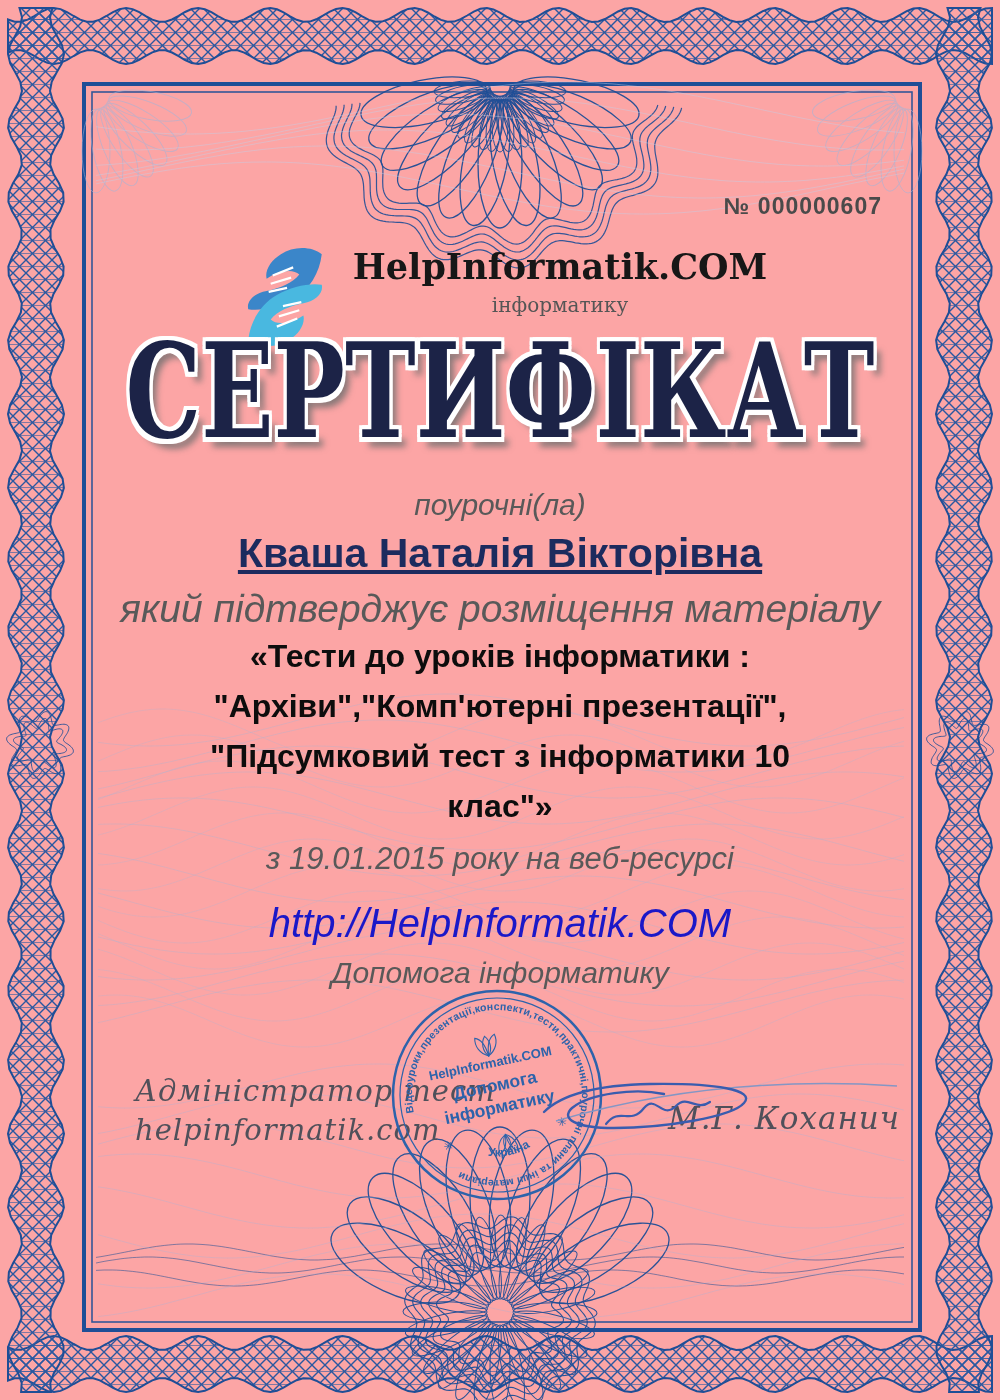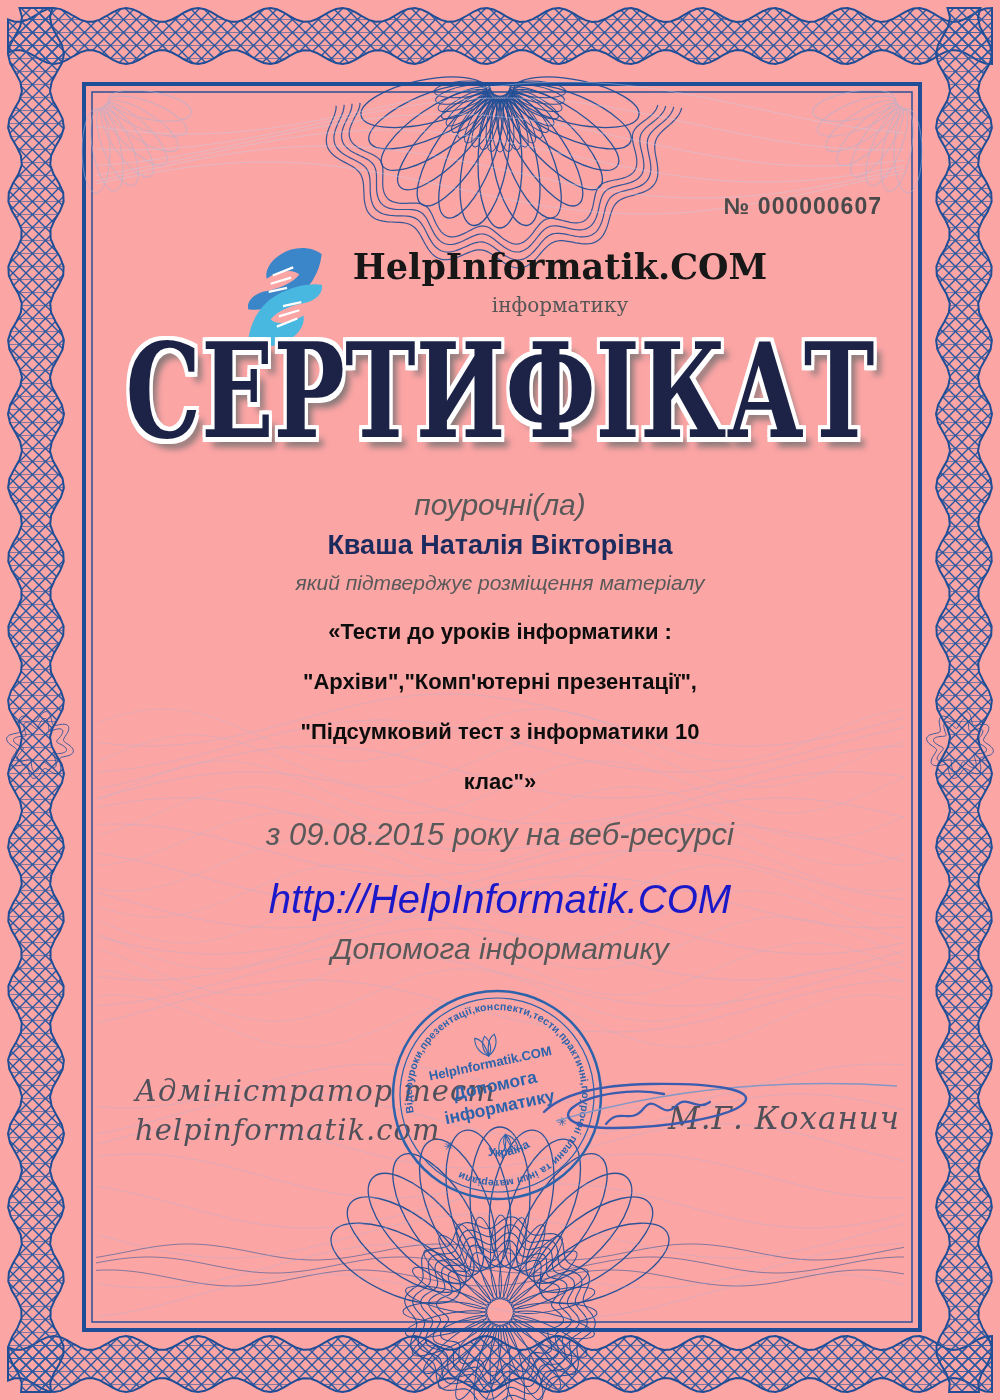--- a/index.html
+++ b/index.html
@@ -17,23 +17,23 @@
               margin-bottom:5px;}
   .logo-tag{font-family:"DejaVu Serif",serif;font-size:20px;color:#555;line-height:27px;}
   .cert-title{position:absolute;top:344px;left:0;width:100%;margin:0;z-index:3;
       text-align:center;font-family:"DejaVu Serif",serif;font-weight:bold;font-size:95px;
       line-height:1.1;color:#1c2347;transform:scaleY(1.38);transform-origin:50% 60%;
       text-shadow:-3px -3px 0 #fff,3px -3px 0 #fff,-3px 3px 0 #fff,3px 3px 0 #fff,
                   0 -3px 0 #fff,0 3px 0 #fff,-3px 0 0 #fff,3px 0 0 #fff,
                   7px 7px 5px rgba(110,110,110,.8);}
   .textstack{position:absolute;left:60px;right:60px;top:488px;z-index:3;text-align:center;}
   .received{font-style:italic;font-size:30px;color:#595959;}
-  .name{margin-top:8px;font-weight:bold;font-size:27px;color:#1c2b5e;}
-  .confirm{margin-top:10px;font-style:italic;font-size:21px;color:#595959;}
-  .material{margin-top:12px;font-weight:bold;font-size:22px;color:#0d0d0d;line-height:50px;}
+  .name{margin-top:8px;font-weight:bold;font-size:41px;color:#1c2b5e;text-decoration:underline;}
+  .confirm{margin-top:10px;font-style:italic;font-size:39px;color:#595959;}
+  .material{font-weight:bold;font-size:32px;color:#0d0d0d;line-height:50px;}
   .date{margin-top:10px;font-style:italic;font-size:31px;color:#595959;}
   .url{margin-top:24px;font-style:italic;font-size:40px;color:#1a18c8;}
   .sitename{margin-top:10px;font-style:italic;font-size:30px;color:#595959;}
   .admin{position:absolute;left:135px;top:1072px;z-index:3;font-family:"DejaVu Serif",serif;
          font-style:italic;font-size:29px;color:#50505a;line-height:39px;letter-spacing:1px;}
   .signer{position:absolute;left:668px;top:1100px;z-index:3;font-family:"DejaVu Serif",serif;
           font-style:italic;font-size:31px;color:#50505a;letter-spacing:1px;}
   .stamp{position:absolute;left:382px;top:980px;z-index:4;}
   .stamp circle{fill:none;stroke:#2d63ab;}
   .stamp .ring{font-size:10.5px;font-weight:bold;letter-spacing:.2px;fill:#2d63ab;
@@ -250,21 +250,21 @@
   <div class="textstack">
     <div class="received">поурочні(ла)</div>
     <div class="name">Кваша Наталія Вікторівна</div>
     <div class="confirm">який підтверджує розміщення матеріалу</div>
     <div class="material">
       <div>«Тести до уроків інформатики :</div>
       <div>"Архіви","Комп'ютерні презентації",</div>
       <div>"Підсумковий тест з інформатики 10</div>
       <div>клас"»</div>
     </div>
-    <div class="date">з 09.08.2015 року на веб-ресурсі</div>
+    <div class="date">з 19.01.2015 року на веб-ресурсі</div>
     <div class="url">http://HelpInformatik.COM</div>
     <div class="sitename">Допомога інформатику</div>
   </div>
 
   <div class="admin">
     <div>Адміністратор тест</div>
     <div>helpinformatik.com</div>
   </div>
 
   <div class="signer">М.Г. Коханич</div>

